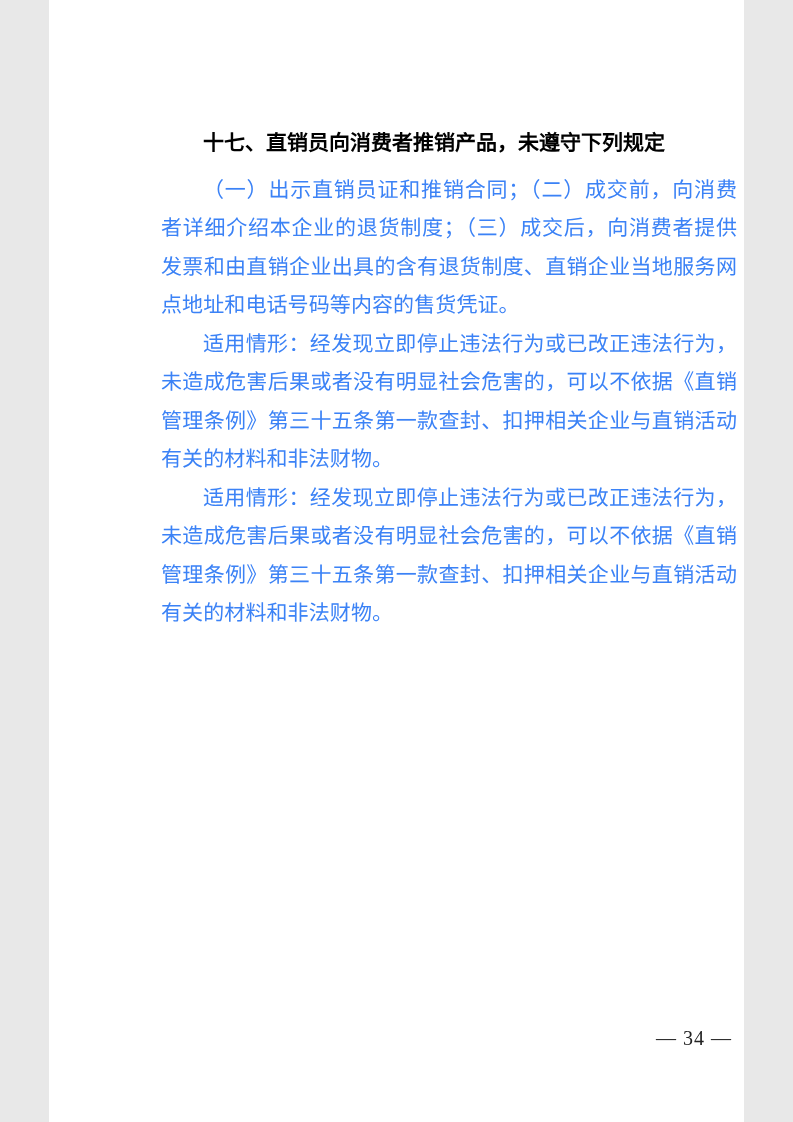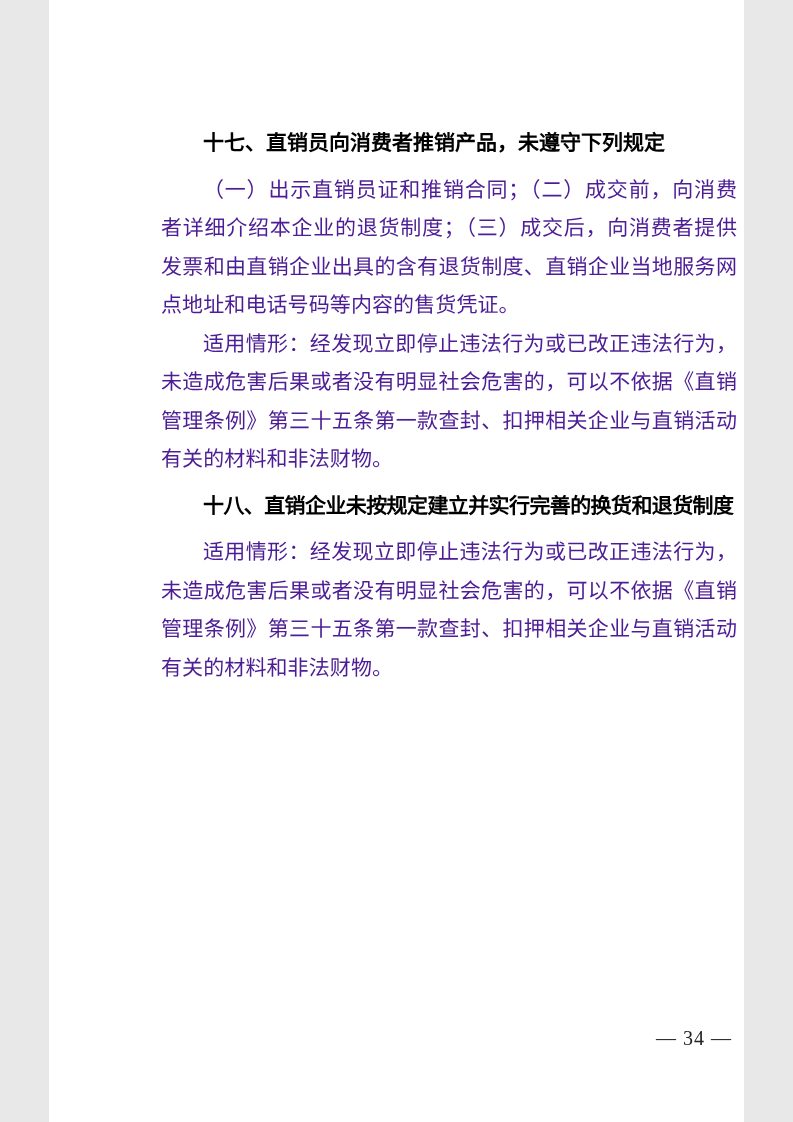--- a/index.html
+++ b/index.html
@@ -27,21 +27,21 @@
     margin: 0;
     font-size: 21px;
     line-height: 38.5px;
     text-align: justify;
     text-justify: inter-ideograph;
     text-indent: 2em;
   }
   .content p {
     font-family: Liberation Sans, sans-serif;
     font-weight: 400;
-    color: #4c1d95;
+    color: #3b82f6;
     letter-spacing: 0.1px;
   }
   .content h2 {
     font-family: "Liberation Sans", "DejaVu Sans", sans-serif;
     font-weight: 700;
     color: #000000;
     margin: 8px 0;
     letter-spacing: 0;
   }
   .content h2.tight {
@@ -67,21 +67,20 @@
 <div class="page">
   <main class="content">
 
     <section>
       <h2>十七、直销员向消费者推销产品，未遵守下列规定</h2>
       <p>（一）出示直销员证和推销合同；（二）成交前，向消费者详细介绍本企业的退货制度；（三）成交后，向消费者提供发票和由直销企业出具的含有退货制度、直销企业当地服务网点地址和电话号码等内容的售货凭证。</p>
       <p>适用情形：经发现立即停止违法行为或已改正违法行为，未造成危害后果或者没有明显社会危害的，可以不依据《直销管理条例》第三十五条第一款查封、扣押相关企业与直销活动有关的材料和非法财物。</p>
     </section>
 
     <section>
-      <h2 class="tight">十八、直销企业未按规定建立并实行完善的换货和退货制度</h2>
       <p>适用情形：经发现立即停止违法行为或已改正违法行为，未造成危害后果或者没有明显社会危害的，可以不依据《直销管理条例》第三十五条第一款查封、扣押相关企业与直销活动有关的材料和非法财物。</p>
     </section>
 
 
   </main>
 
   <div class="page-number">— 34 —</div>
 </div>
 
 </body></html>

